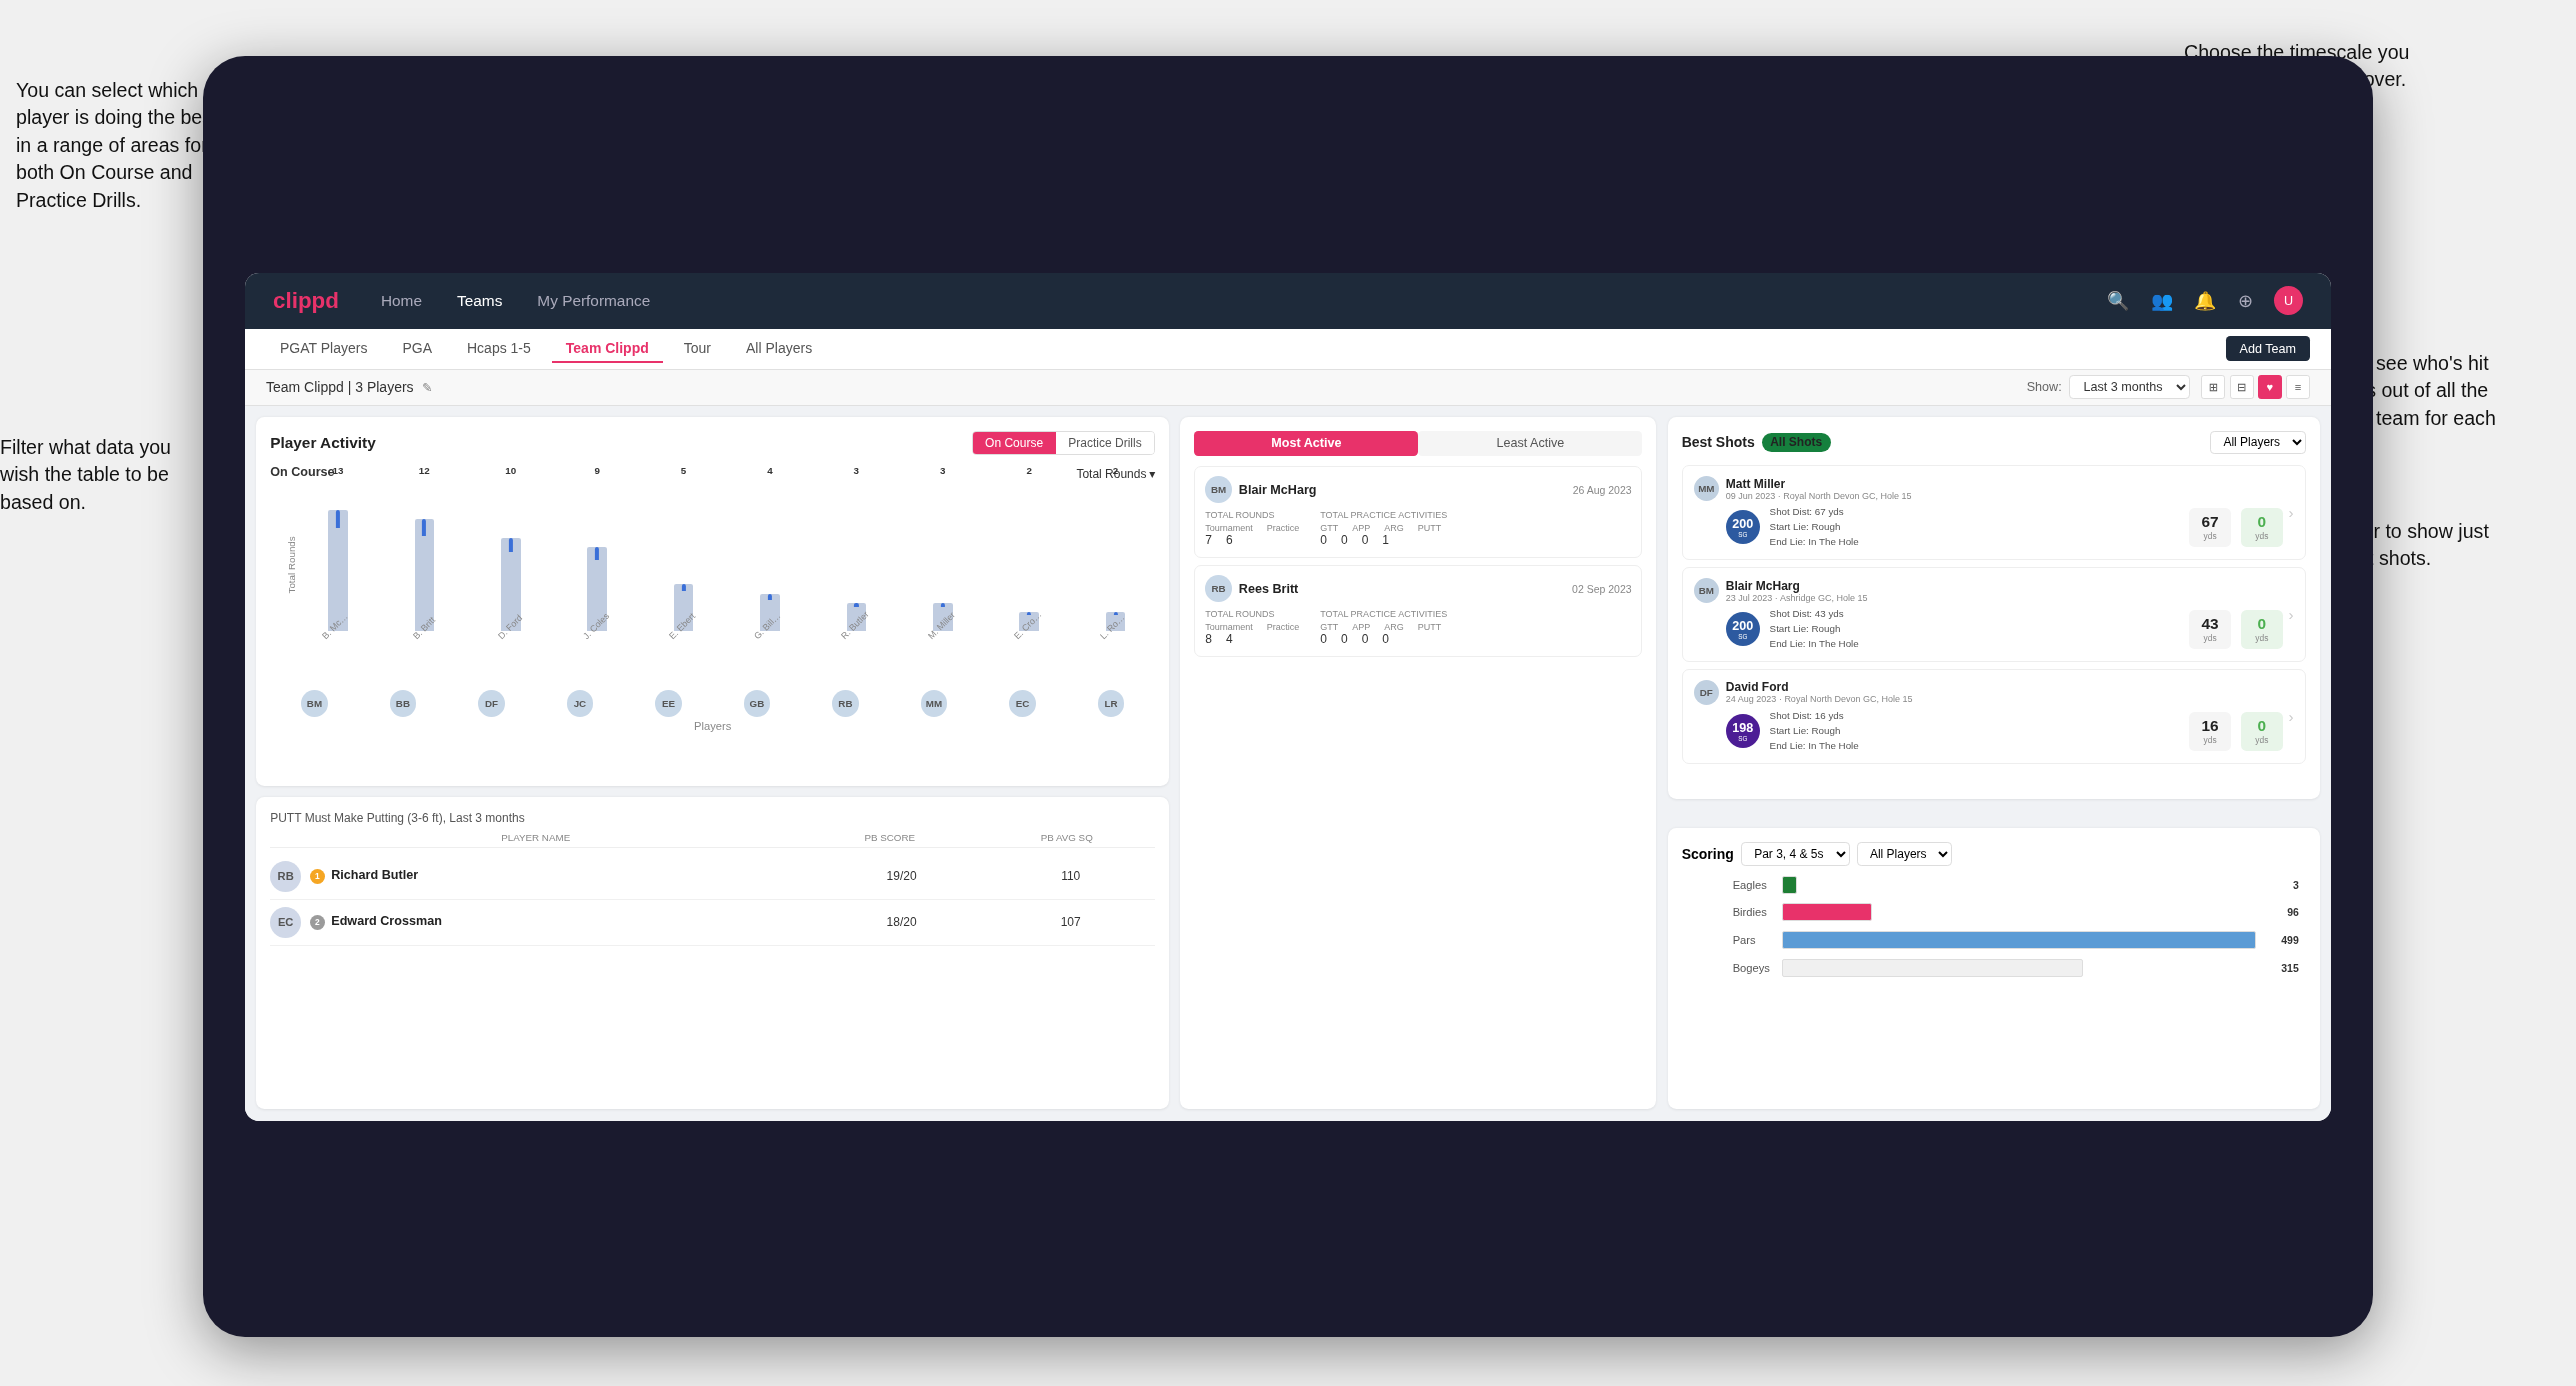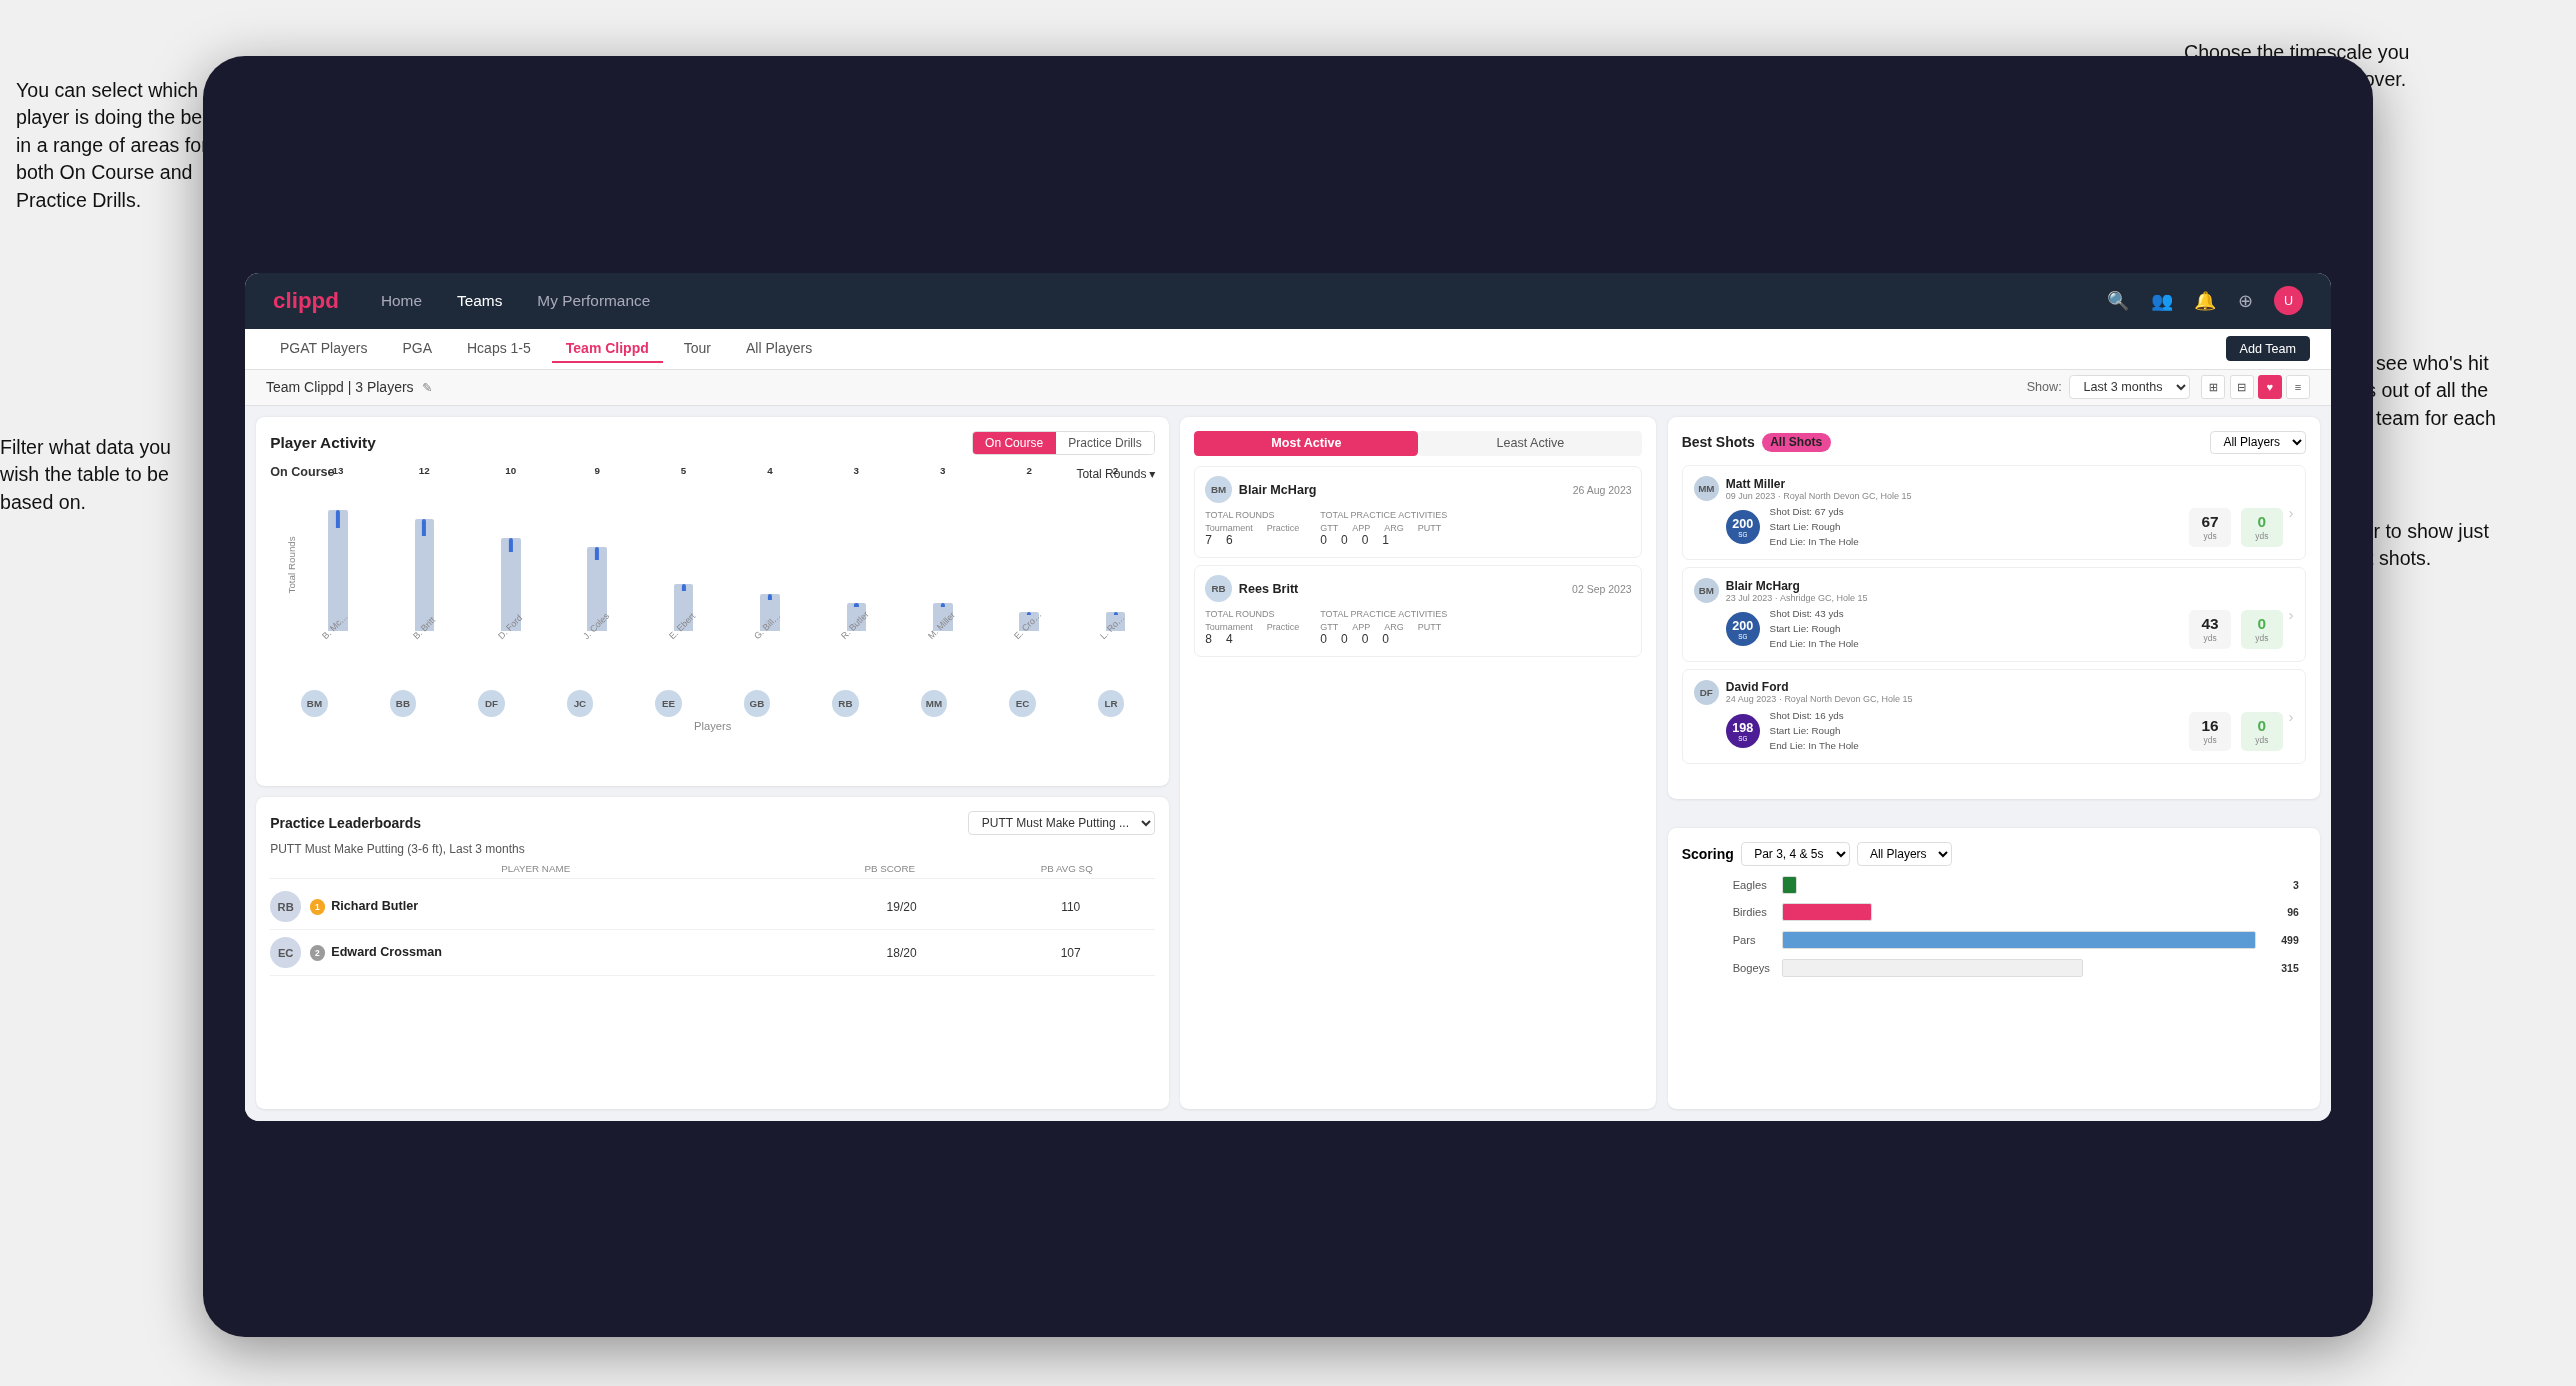--- a/index.html
+++ b/index.html
@@ -604,21 +604,21 @@
     }
 
     .bs-tab {
       font-size: 12px;
       padding: 2.8px 8.4px;
       border-radius: 11.2px;
       cursor: pointer;
       color: #555;
     }
     .bs-tab.active {
-      background: #ec4899;
+      background: #15803d;
       font-weight: 600;
       color: #222;
     }
 
     .bs-dropdown {
       margin-left: auto;
       background: none;
       border: 0.7px solid #ddd;
       border-radius: 4.2px;
       padding: 2.8px 8.4px;
@@ -956,26 +956,20 @@
               <div class="mini-avatar">RB</div>
               <div class="mini-avatar">MM</div>
               <div class="mini-avatar">EC</div>
               <div class="mini-avatar">LR</div>
             </div>
 
           <div class="x-axis-label">Players</div>
         </div>
 
         <div class="card leaderboard-card">
-          <div class="leaderboard-header">
-            <span class="leaderboard-title">Practice Leaderboards</span>
-            <select class="drill-dropdown">
-              <option>PUTT Must Make Putting ...</option>
-            </select>
-          </div>
           <div class="drill-label">PUTT Must Make Putting (3-6 ft), Last 3 months</div>
           <div class="table-header">
             <div>PLAYER NAME</div>
             <div>PB SCORE</div>
             <div>PB AVG SQ</div>
           </div>
 
           <div class="player-row">
             <div class="player-avatar">RB</div>
             <div class="player-info">

